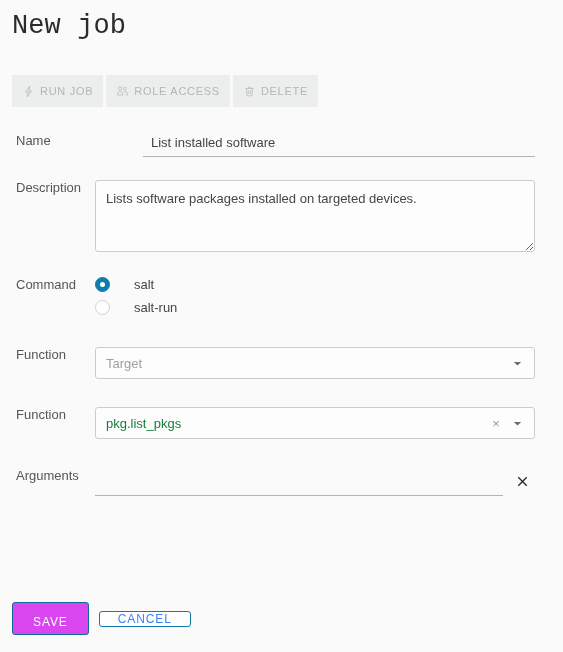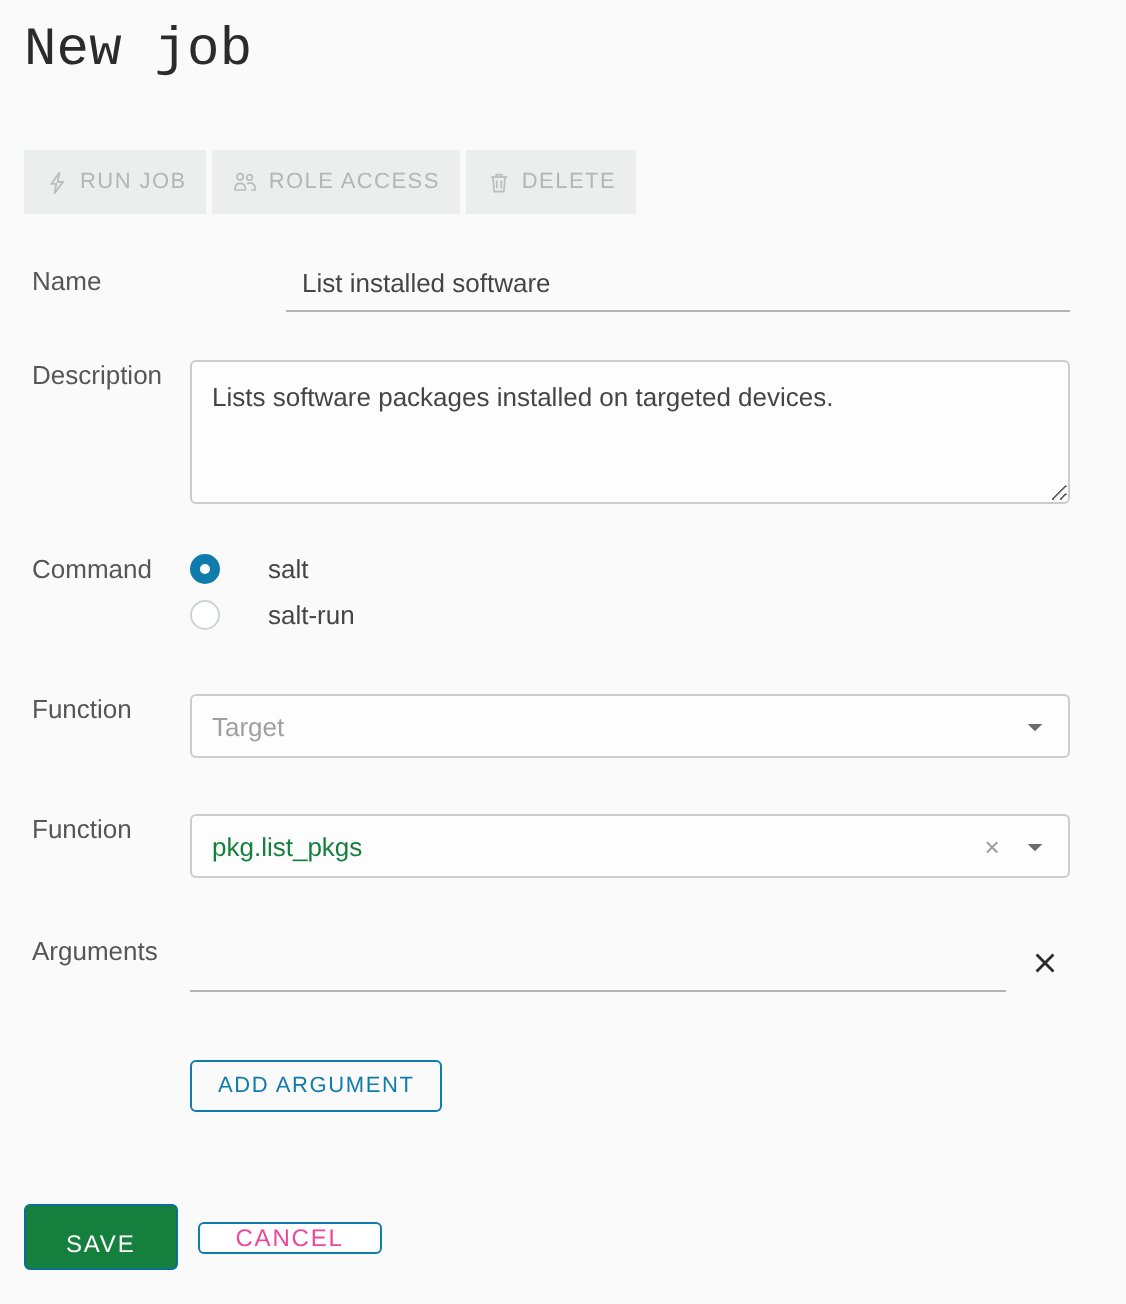--- a/index.html
+++ b/index.html
@@ -199,36 +199,36 @@
     border-radius: 3px;
     color: #0f7cab;
     font-size: 11px;
     letter-spacing: 0.8px;
     font-family: "Liberation Sans", sans-serif;
     height: 26px;
     padding: 0 13px;
     cursor: pointer;
   }
   .btn-solid {
-    background: #15803d;
+    background: #d946ef;
     border: 1px solid #0b6e99;
     border-radius: 3px;
     color: #ffffff;
     font-size: 12px;
     letter-spacing: 0.9px;
     font-family: "Liberation Sans", sans-serif;
     height: 33px;
     padding: 12px 20px;
     cursor: pointer;
   }
   .btn-cancel {
     background: #ffffff;
     border: 1px solid #0f7cab;
     border-radius: 3px;
-    color: #ec4899;
+    color: #3b82f6;
     font-size: 12px;
     letter-spacing: 0.9px;
     font-family: "Liberation Sans", sans-serif;
     height: 16px;
     padding: 0 18px;
     cursor: pointer;
   }
   .footer-actions {
     position: absolute;
     left: 12px;
@@ -350,23 +350,20 @@
           <svg width="15" height="15" viewBox="0 0 16 16" stroke="#2b2b2b" stroke-width="1.5">
             <path d="M3.5 3.5 L12.5 12.5 M12.5 3.5 L3.5 12.5"></path>
           </svg>
         </span>
       </div>
     </div>
   </div>
 
   <div class="form-row" style="top:530px;">
     <div class="f-label"></div>
-    <div class="f-control">
-      <button class="btn-outline">ADD ARGUMENT</button>
-    </div>
   </div>
 
   <div class="footer-actions">
     <button class="btn-solid">SAVE</button>
     <button class="btn-cancel">CANCEL</button>
   </div>
 
 </div>
 
 </body></html>

